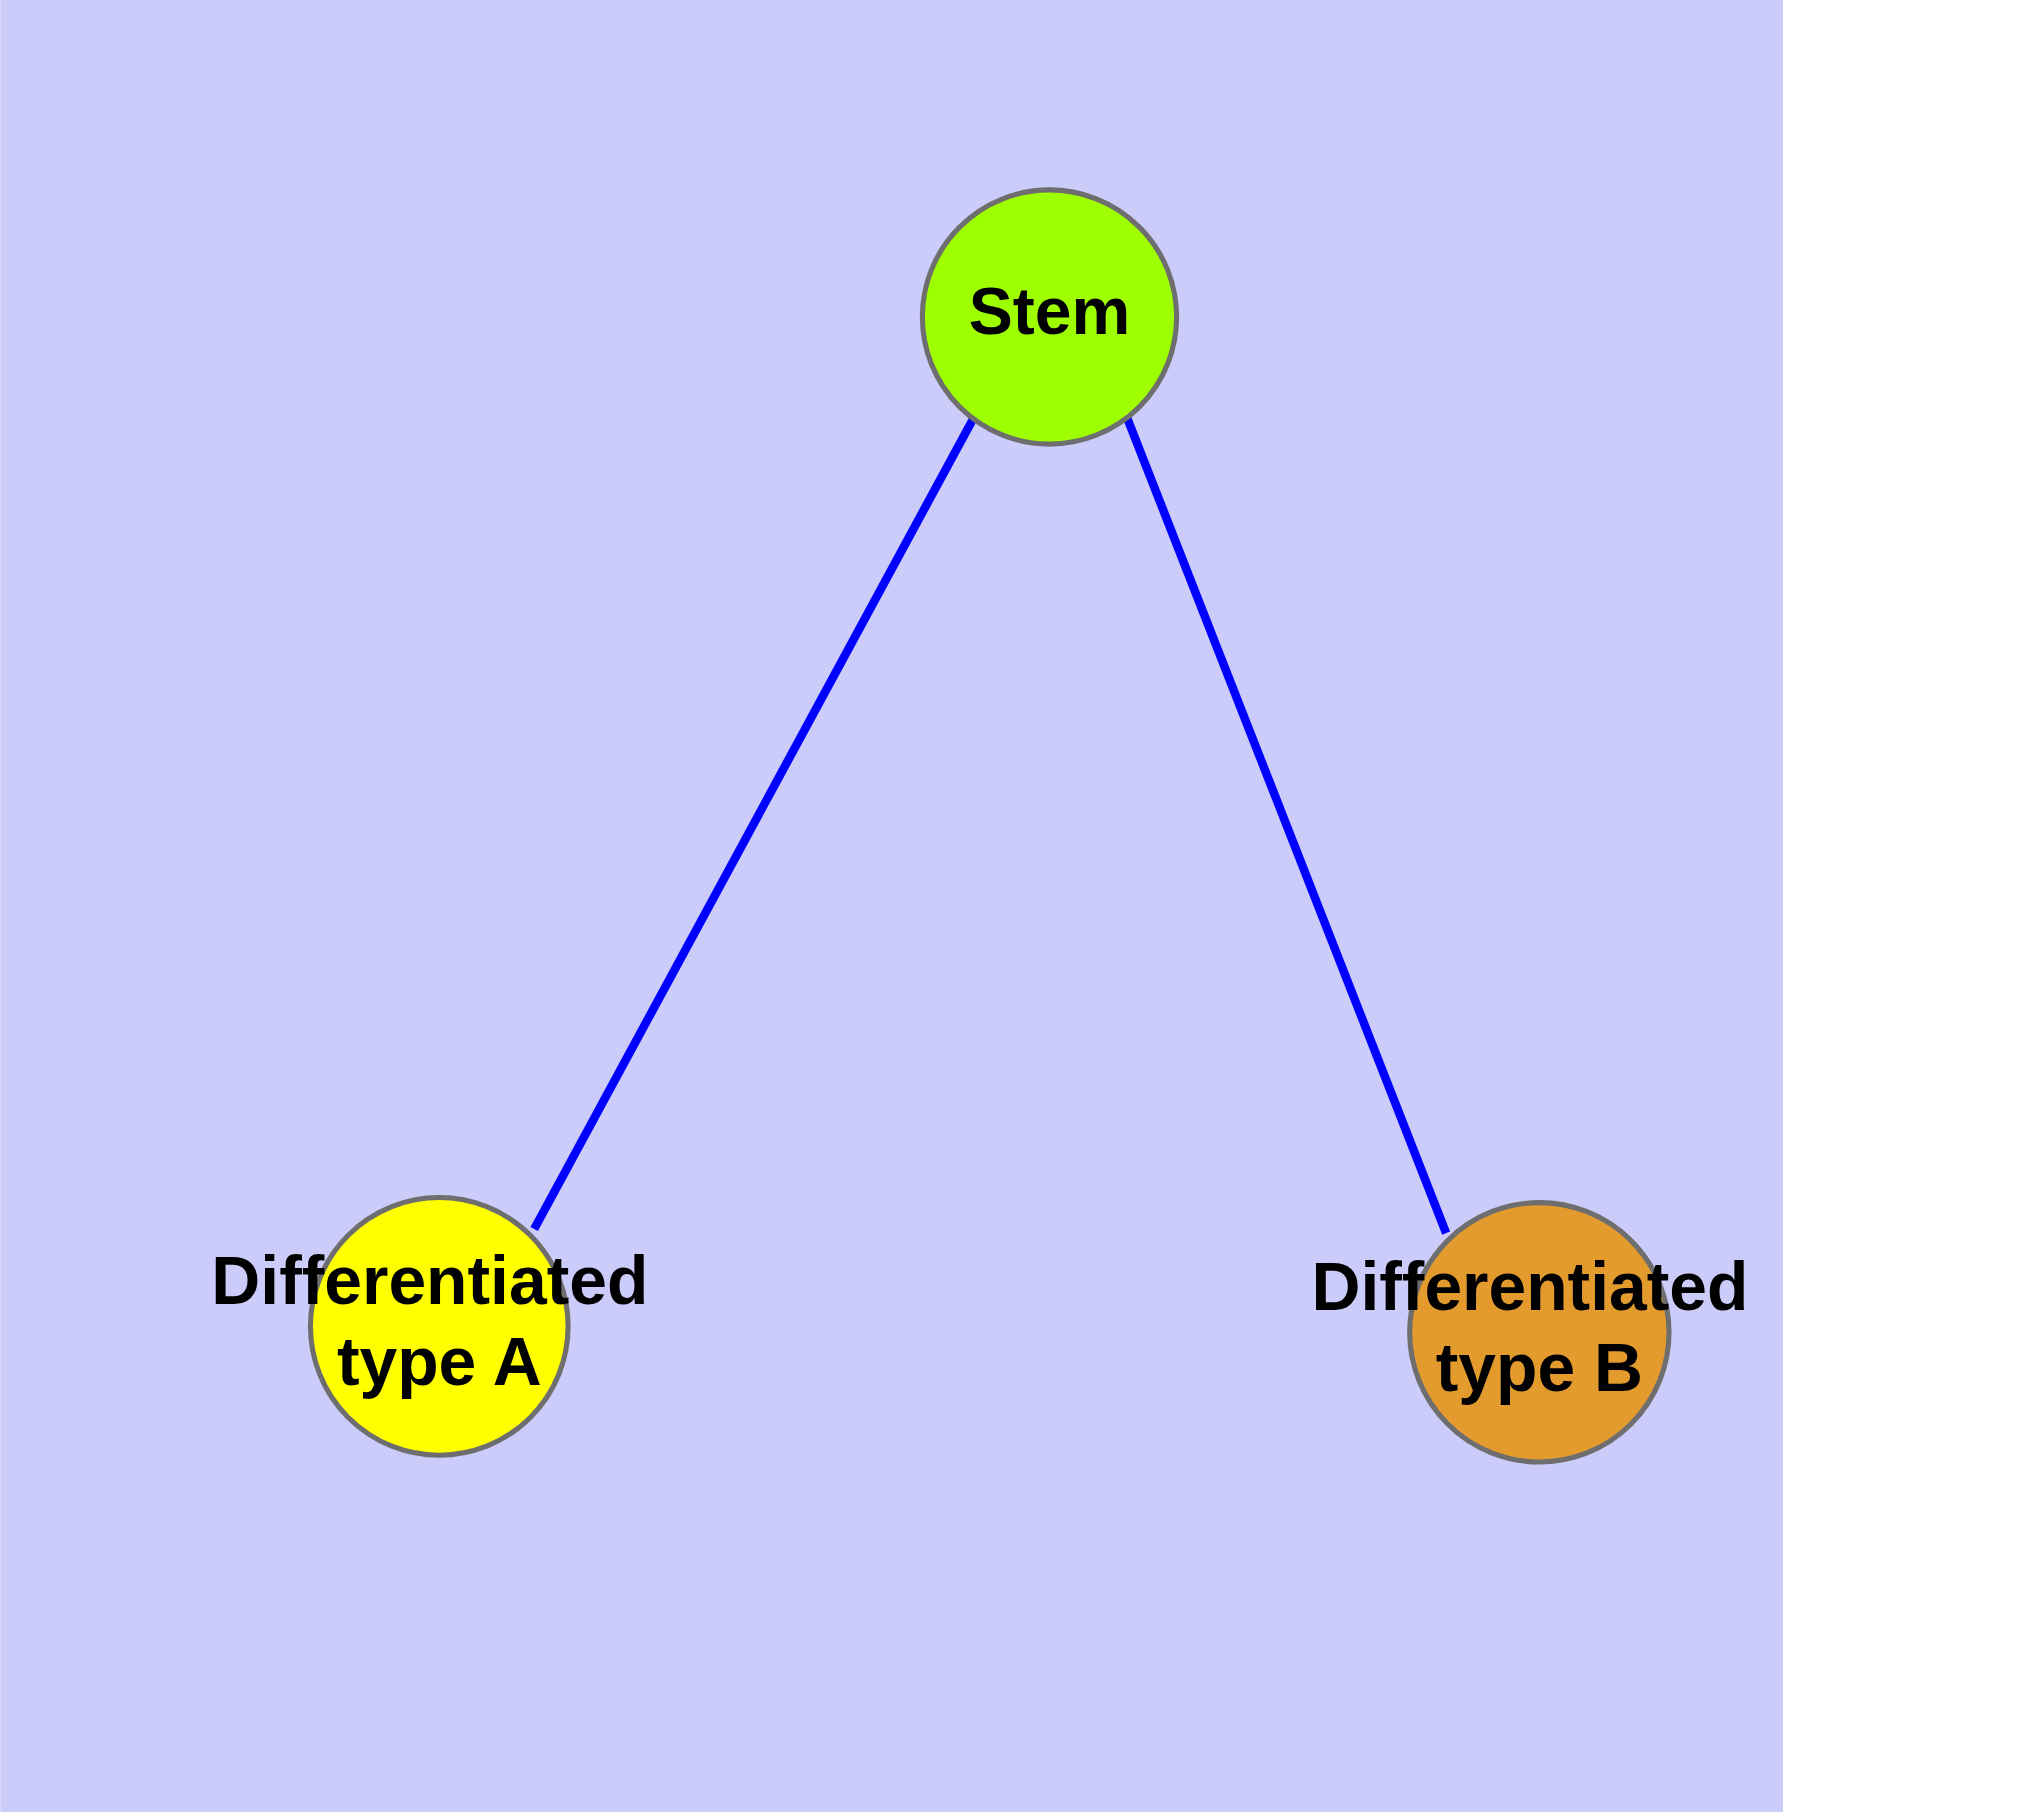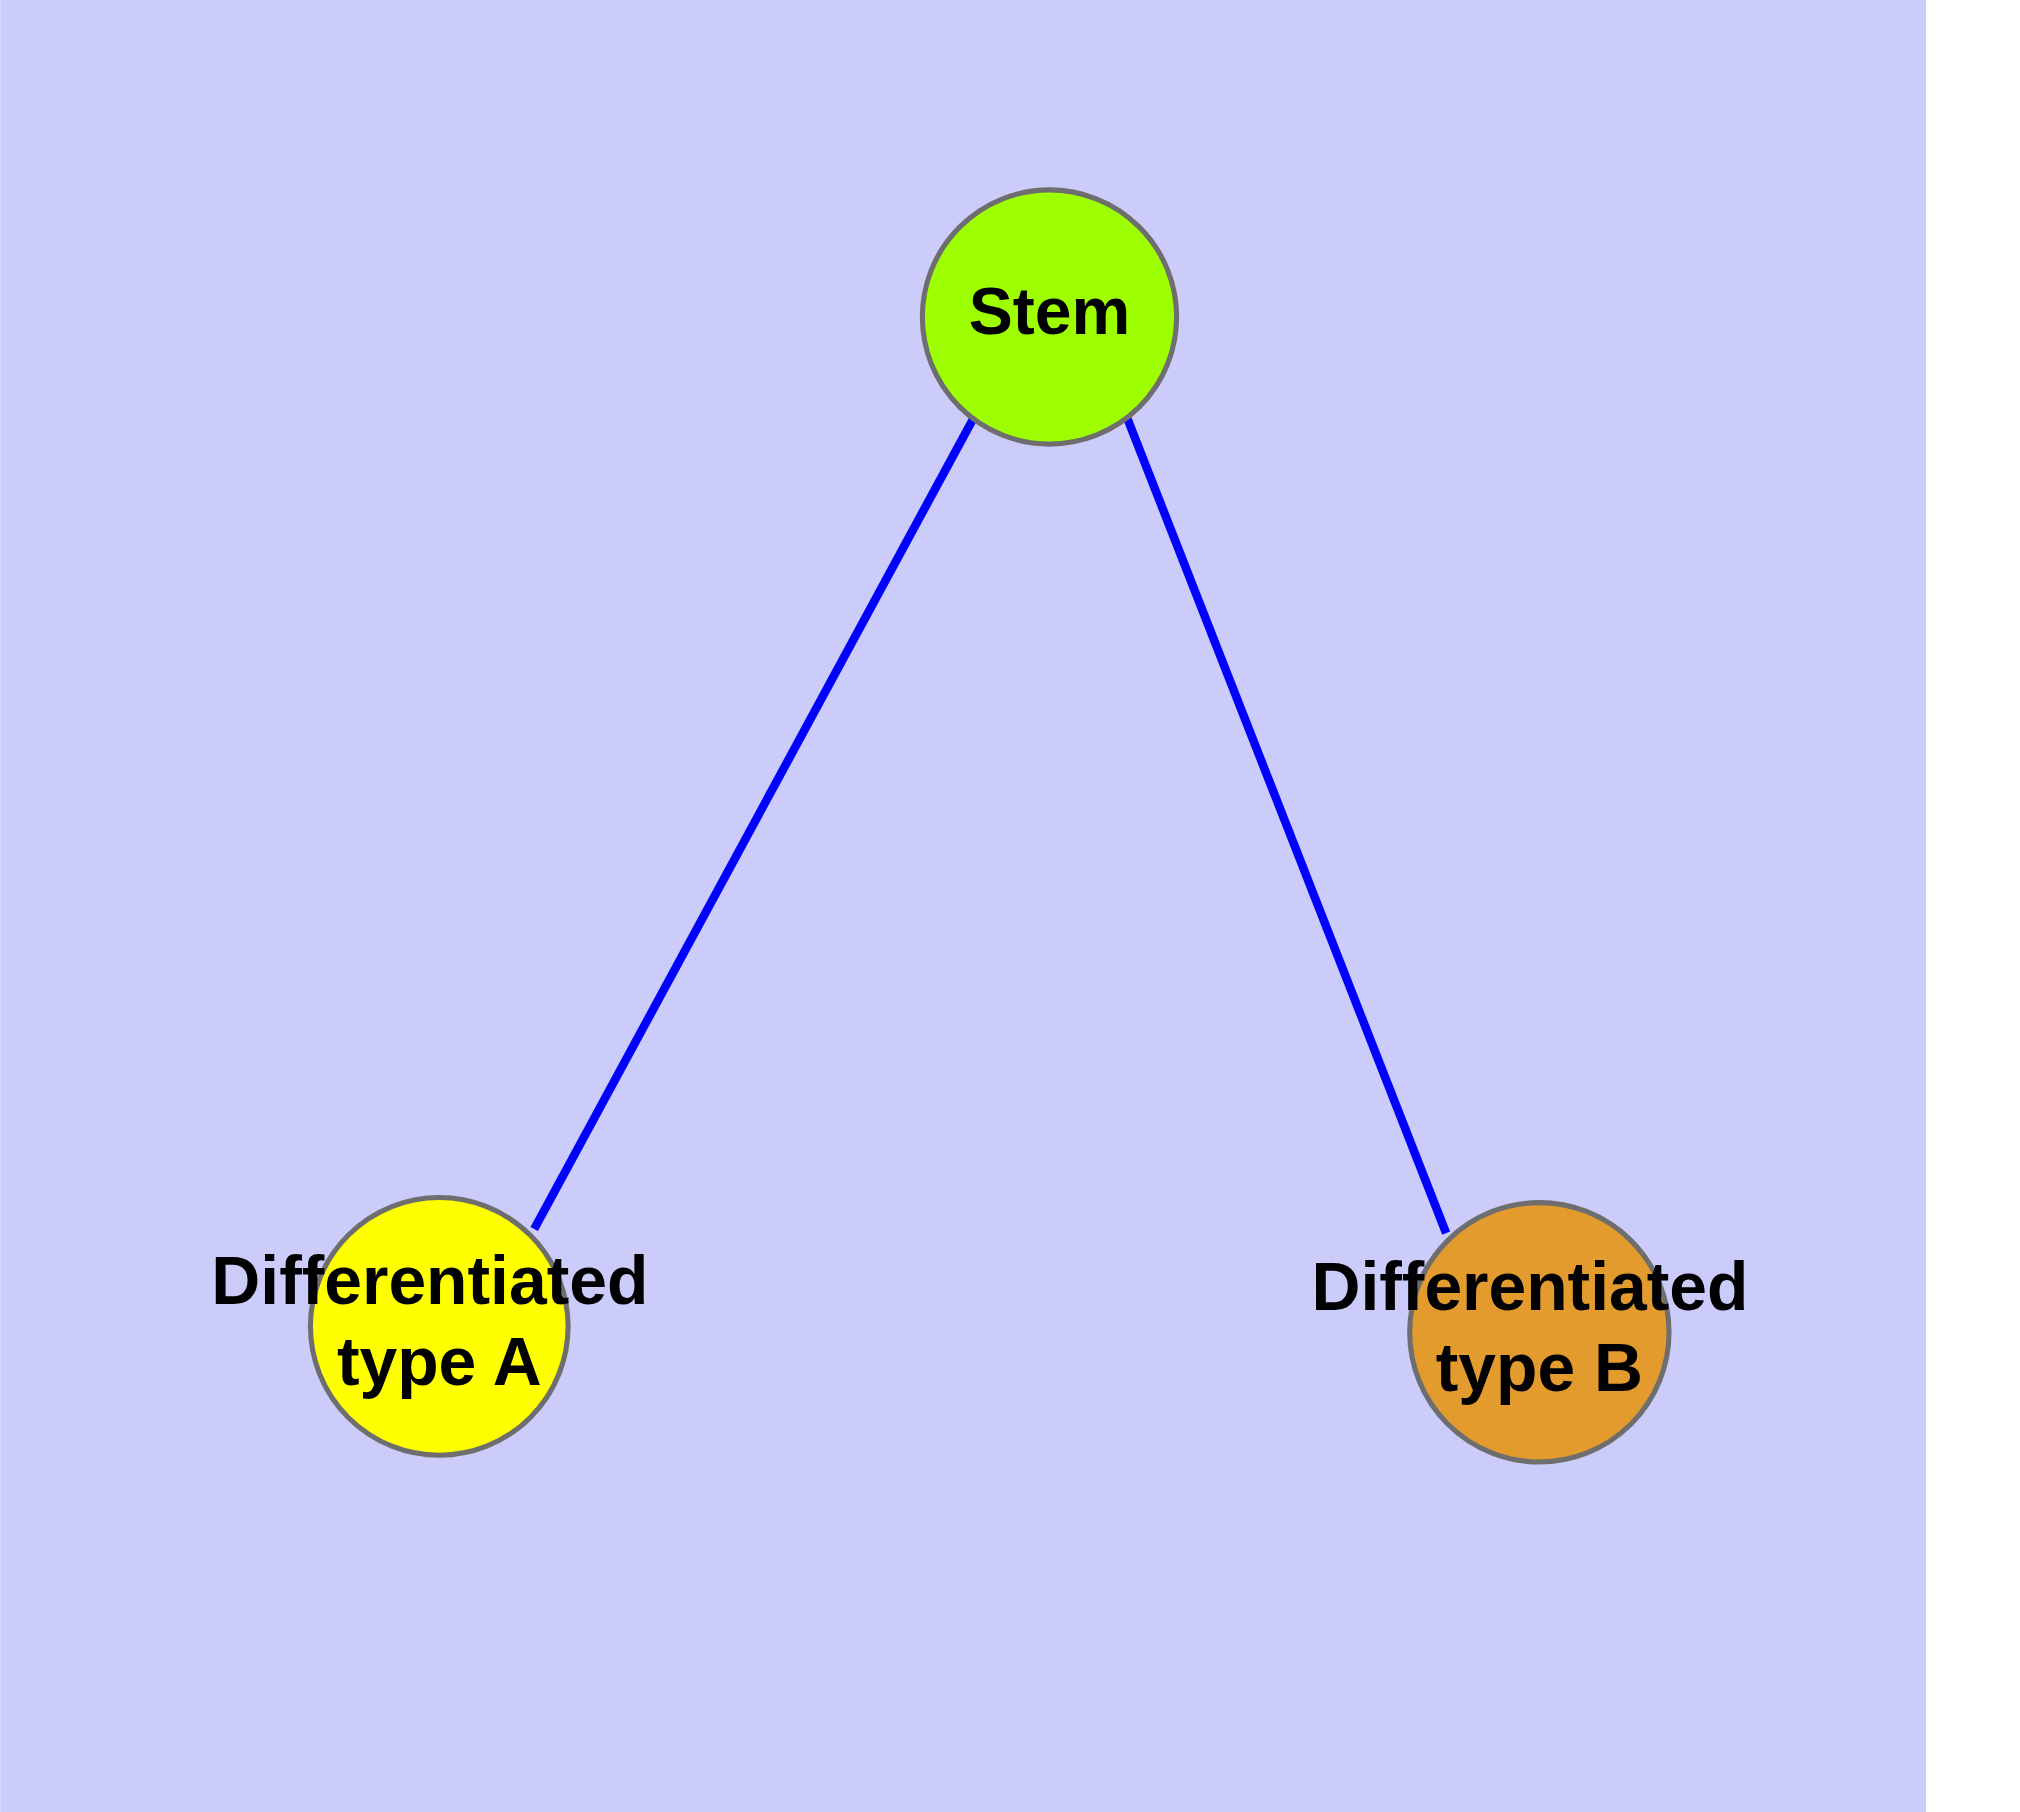--- a/index.html
+++ b/index.html
@@ -39,21 +39,21 @@
   .node-label-root {
     font-size: 78px;
   }
   .node-label-leaf {
     font-size: 80px;
   }
 </style>
 </head>
 <body>
 
-<div id="canvas" style="width: 1926px; height: 1812px;">
+<div id="canvas" style="width: 1783px; height: 1812px;">
   <svg id="graph-svg" viewBox="0 0 2384 2138" style="width: 2021px; height: 1812px;">
 
     <rect id="bg-rect" x="0" y="0" width="2384" height="2138" fill="#ccccfa"></rect>
 
     <g id="edges-group">
       <line class="edge-line" id="edge-stem-to-a" x1="1148" y1="494" x2="630" y2="1450" stroke="#0000ff" stroke-width="10"></line>
       <line class="edge-line" id="edge-stem-to-b" x1="1330" y1="494" x2="1706" y2="1455" stroke="#0000ff" stroke-width="10"></line>
     </g>
 
     <g id="nodes-group">

